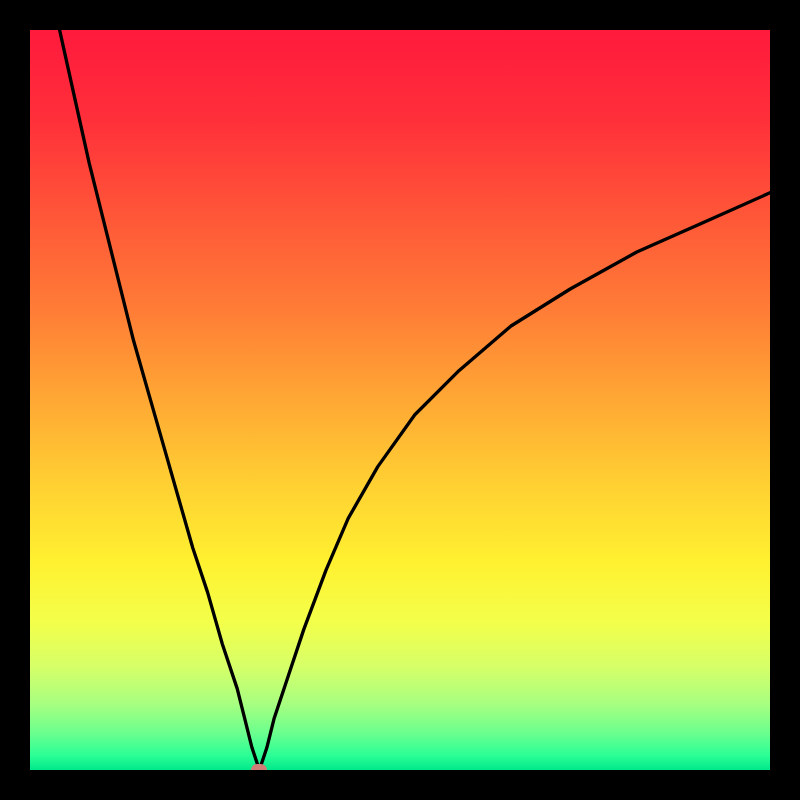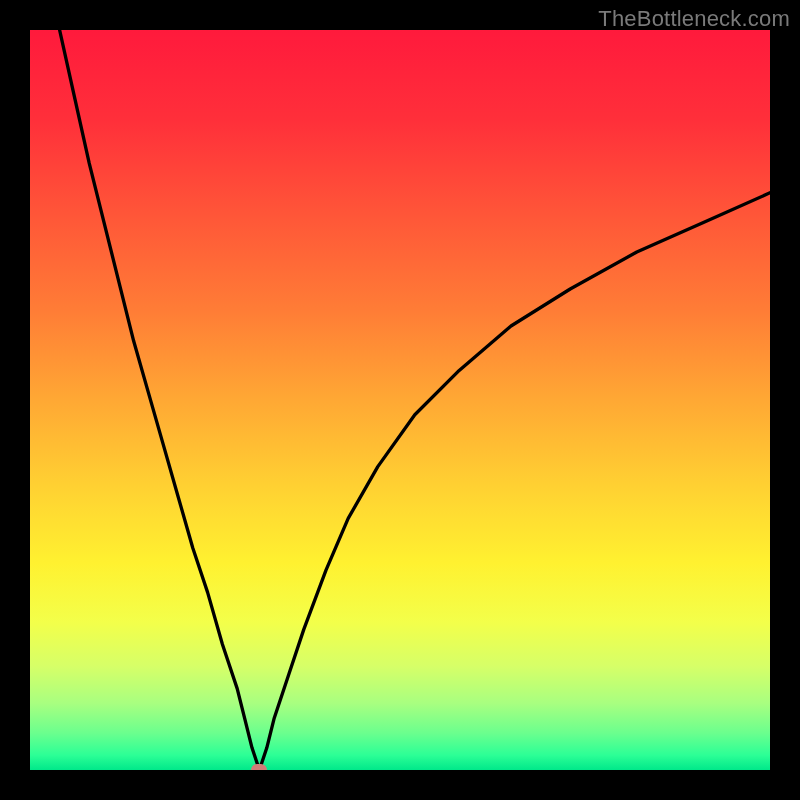--- a/index.html
+++ b/index.html
@@ -78,14 +78,13 @@
       <rect x="0" y="0" width="100" height="100" fill="url(#bg)"></rect>
     </svg>
 
     <svg class="curve" viewBox="0 0 100 100" preserveAspectRatio="none">
       <path id="curve-path" fill="none" stroke-width="0.45" stroke-linecap="round" stroke-linejoin="round" d="M 4.00 0.00 L 6.00 9.00 L 8.00 18.00 L 10.00 26.00 L 12.00 34.00 L 14.00 42.00 L 16.00 49.00 L 18.00 56.00 L 20.00 63.00 L 22.00 70.00 L 24.00 76.00 L 26.00 83.00 L 28.00 89.00 L 29.00 93.00 L 30.00 97.00 L 31.00 100.00 L 31.00 100.00 L 32.00 97.00 L 33.00 93.00 L 35.00 87.00 L 37.00 81.00 L 40.00 73.00 L 43.00 66.00 L 47.00 59.00 L 52.00 52.00 L 58.00 46.00 L 65.00 40.00 L 73.00 35.00 L 82.00 30.00 L 91.00 26.00 L 100.00 22.00" stroke="#000000"></path>
     </svg>
 
     <div class="vertex-dot" id="vertex-dot" style="left: 31%; top: 100%; background: rgb(207, 125, 119);"></div>
   </div>
 
-  <div class="watermark">TheBottleneck.com</div>
 </div>
 
 </body></html>

